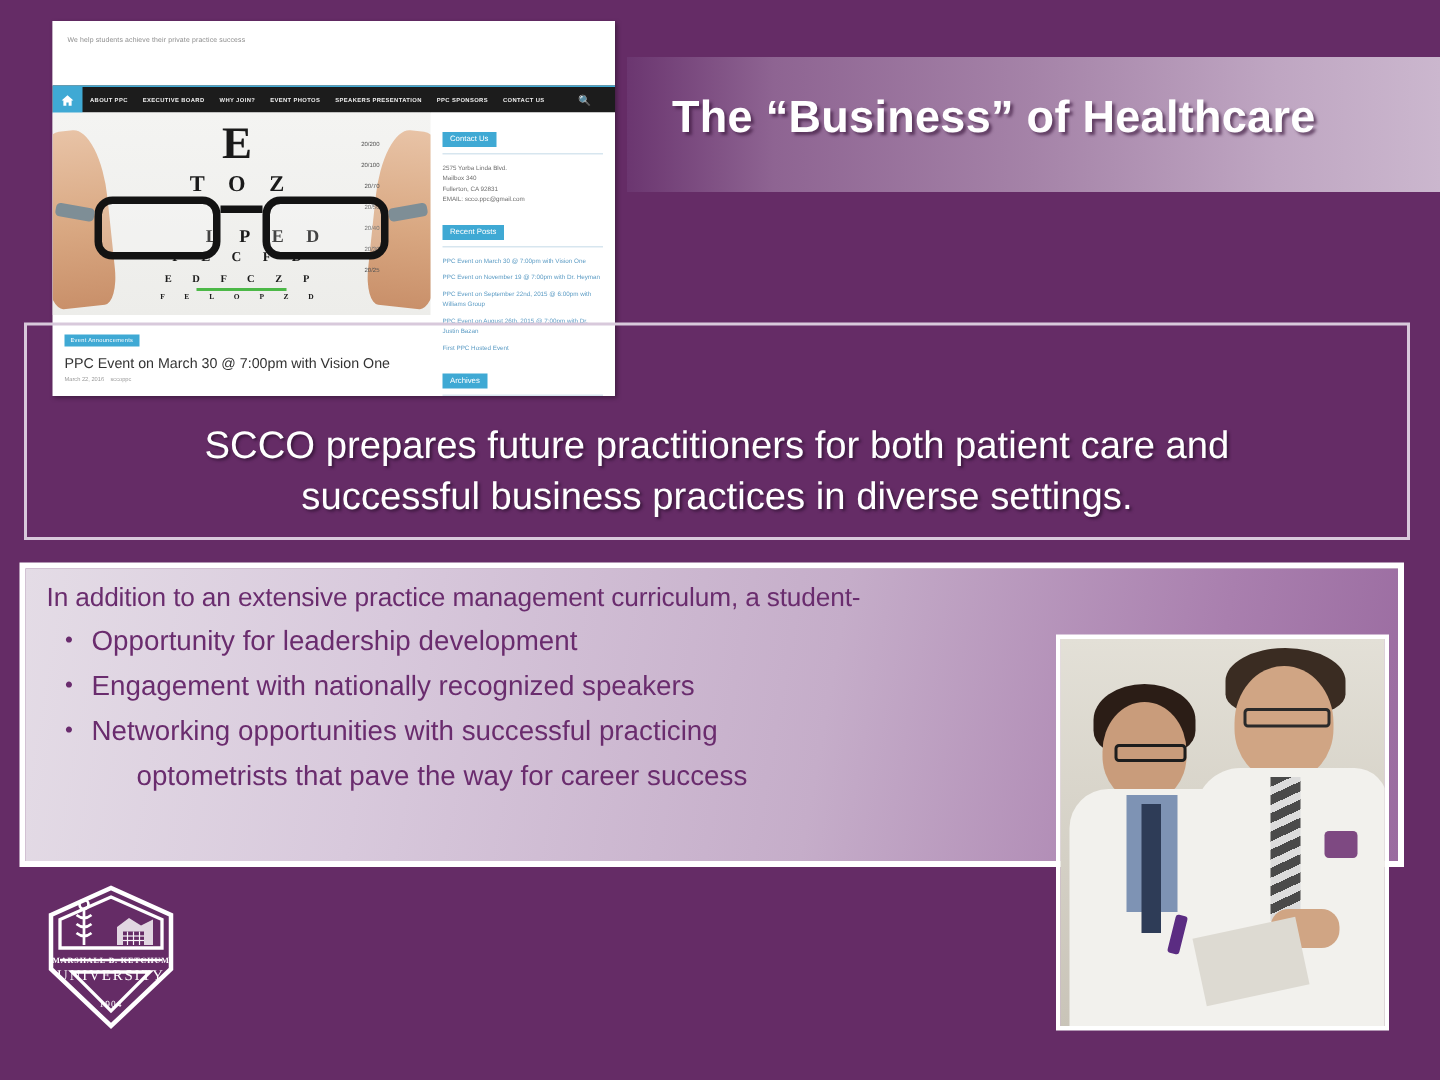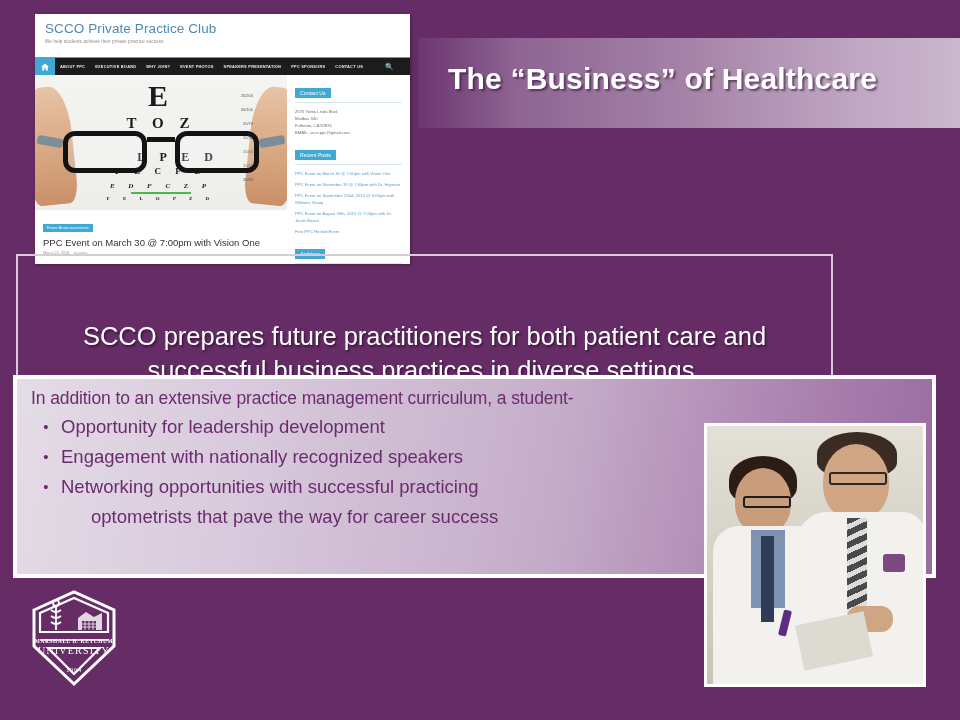--- a/index.html
+++ b/index.html
@@ -73,21 +73,21 @@
   .hand.left { left: -8px; transform: rotate(-6deg); }
   .hand.right { right: -8px; transform: rotate(6deg); }
   .chart-lines { position: absolute; left: 0; right: 0; top: 6px; text-align: center;
     font-family: "Liberation Serif", serif; color: #1A1A1A; font-weight: bold; }
   .cl { letter-spacing: 6px; line-height: 1; }
   .cl1 { font-size: 30px; margin-bottom: 5px; }
   .cl2 { font-size: 17px; margin-bottom: 5px; }
   .cl3 { font-size: 15px; margin-bottom: 20px; }
   .cl4 { font-size: 12px; margin-bottom: 4px; padding-left: 34px; }
   .cl5 { font-size: 9px; margin-bottom: 7px; }
-  .cl6 { font-size: 7px; margin-bottom: 2px; font-style: italic; }
+  .cl6 { font-size: 7px; margin-bottom: 2px; }
   .cl7 { font-size: 5px; }
   .green-bar { width: 60px; height: 2px; background: #4CB847; margin: 2px auto 2px; }
   .chart-nums { position: absolute; right: 34px; top: 14px; font-size: 4px; color: #555;
     line-height: 14px; text-align: right; font-family: "Liberation Sans", sans-serif;}
   .chart-nums span { display: block; }
   #glasses {
     position: absolute; left: 28px; top: 56px; width: 196px; height: 44px;
   }
   #glasses .lens {
     position: absolute; top: 0; width: 84px; height: 42px;
@@ -114,23 +114,23 @@
     padding: 2px 5px; font-weight: 500;
   }
   .side-rule { height: 1px; background: #D7E6EF; margin: 3px 0 5px 0; }
   .side-line { font-size: 4.2px; color: #6E6E6E; line-height: 7px; }
   .side-link { font-size: 4.2px; color: #5B9BC4; line-height: 7px; margin-bottom: 4px; }
   .side-block { margin-bottom: 7px; }
 
   
   #statement-box {
     position: absolute;
-    left: 16px; top: 215px; width: 817px; height: 145px;
+    left: 16px; top: 215px; width: 924px; height: 145px;
     border: 2px solid #D8C9DB;
-    display: flex; align-items: flex-end; justify-content: center; margin-top: 39px;
+    display: flex; align-items: flex-end; justify-content: center;
   }
   #statement-text {
     width: 890px;
     text-align: center;
     color: #FFFFFF;
     font-size: 25.5px;
     line-height: 34px;
     padding-bottom: 10px;
     text-shadow: 1.5px 1.5px 2px rgba(45,18,48,0.75);
   }
@@ -194,21 +194,20 @@
 <body>
 
 <div id="slide">
 
   <div id="title-band"></div>
   <div id="title-text">The “Business” of Healthcare</div>
 
   <div id="web-shot">
 
     <div id="web-header">
-      <div id="web-site-title">SCCO Private Practice Club</div>
       <div id="web-tagline">We help students achieve their private practice success</div>
     </div>
 
     <div id="web-nav">
       <div class="home-cell">
         <svg viewBox="0 0 16 16">
             <path d="M8 1 0 8h2.5v7h4v-4.5h3V15h4V8H16z"></path>
           </svg>
       </div>
       <div class="nav-item">ABOUT PPC</div>

